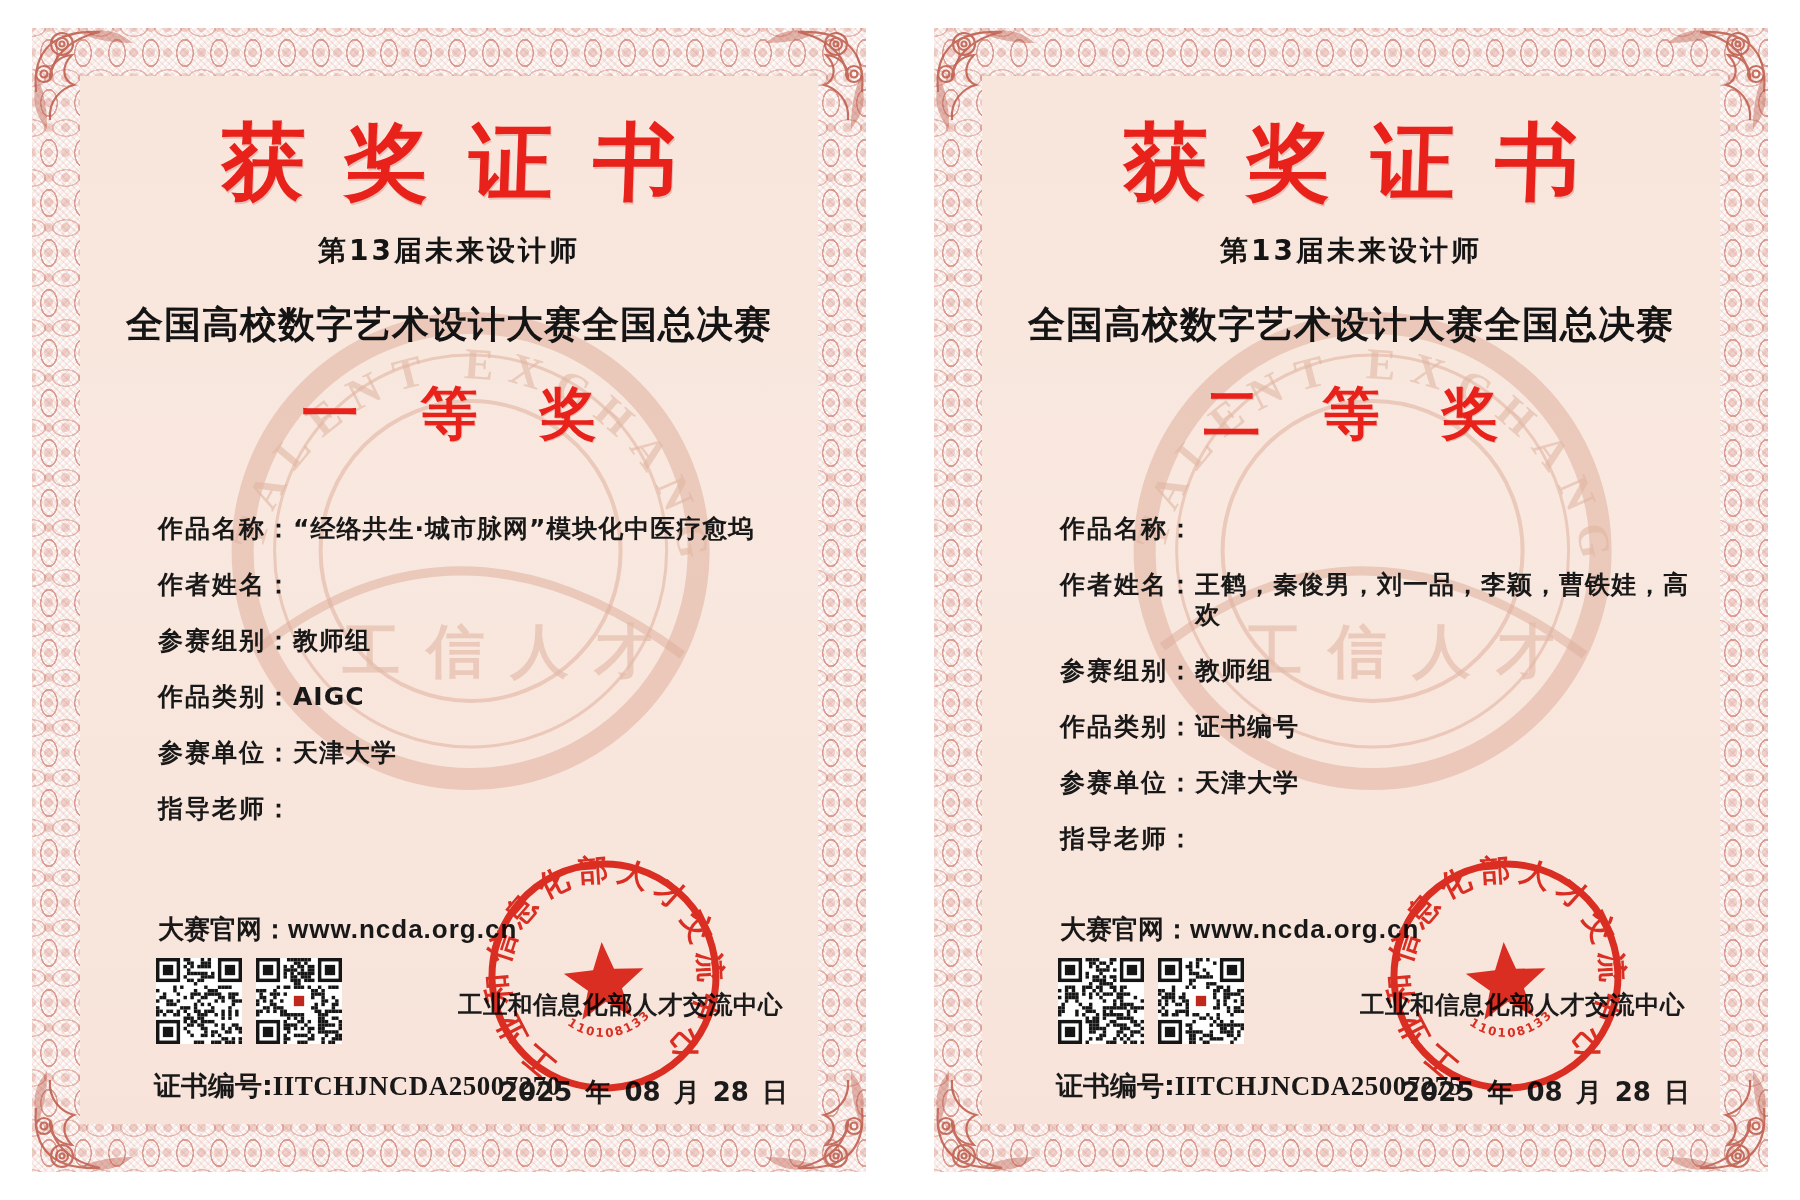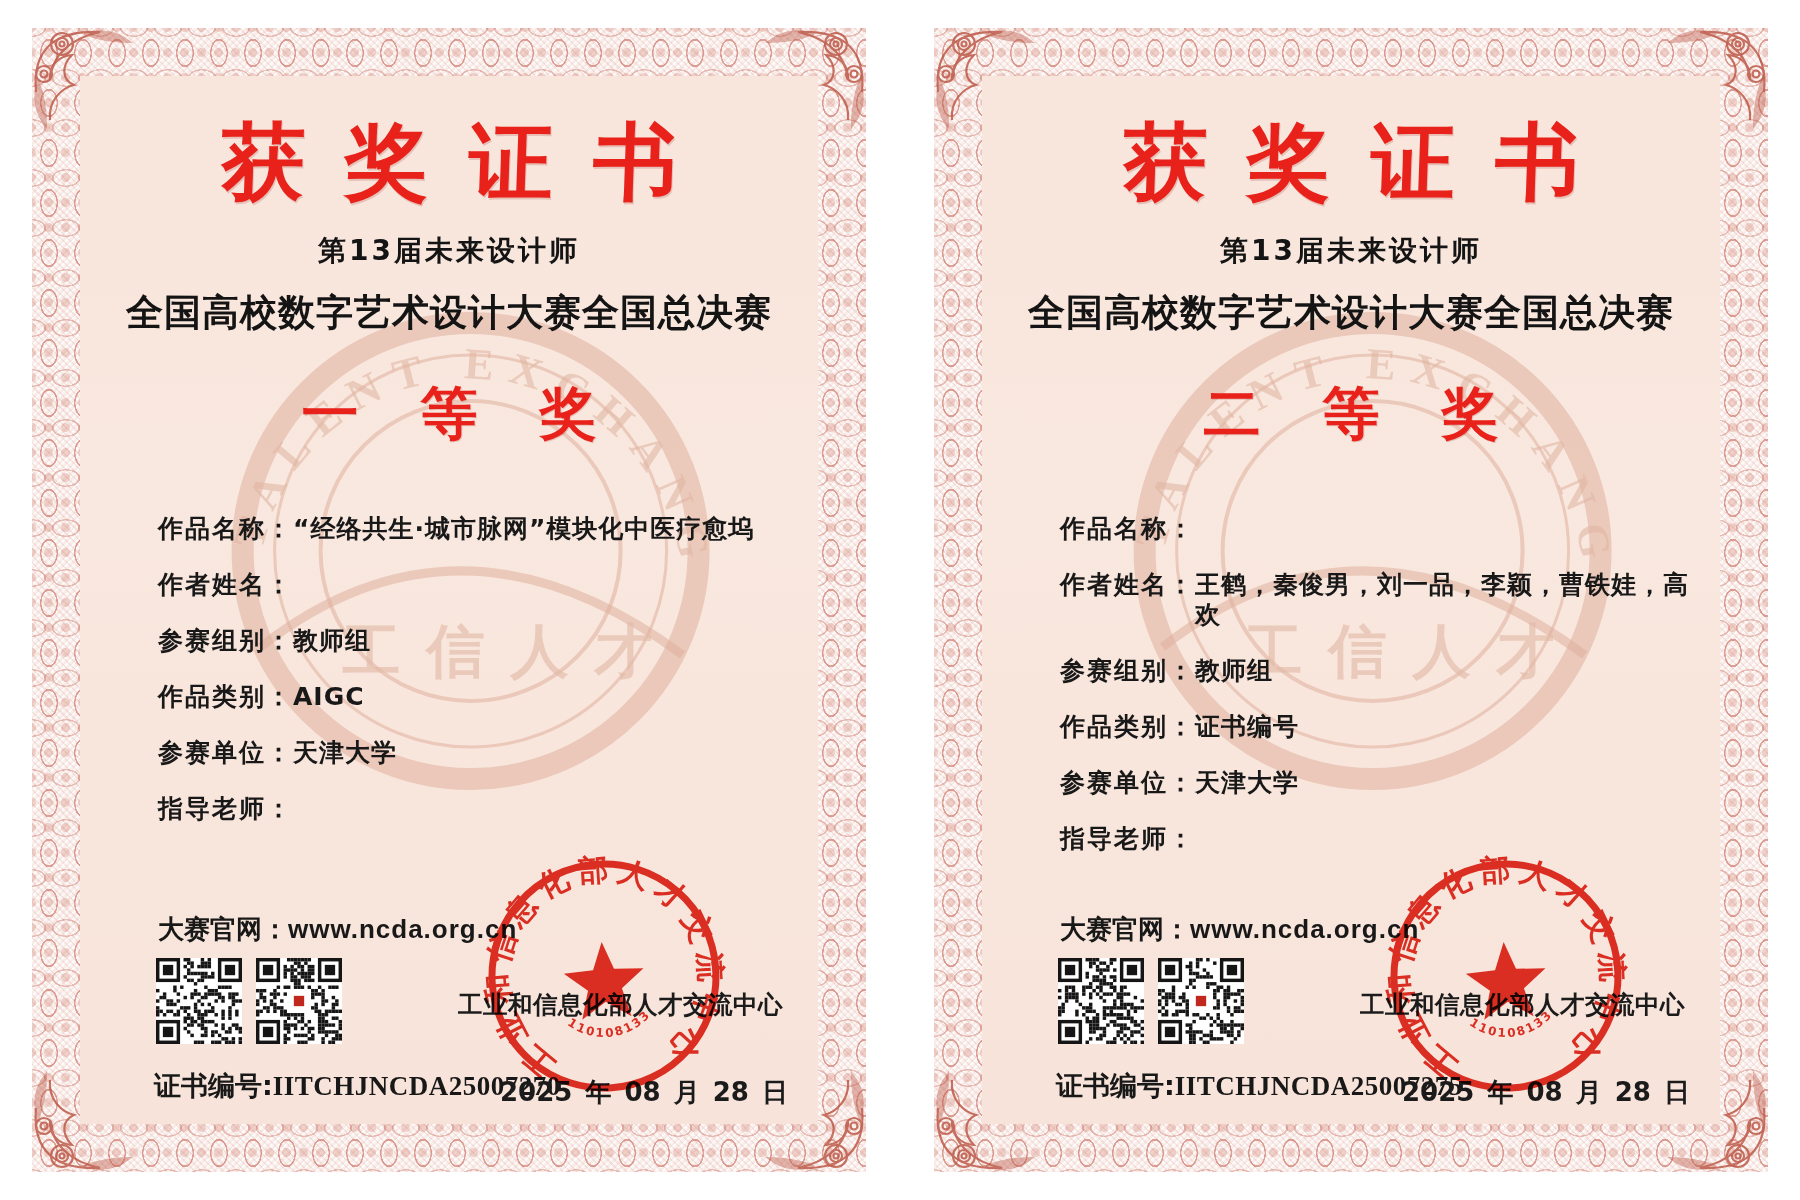--- a/index.html
+++ b/index.html
@@ -26,21 +26,21 @@
   .paper{position:absolute;inset:56px;background:#f9e7de;
          background-image:linear-gradient(180deg,#f8e5db 0%,#f9e8df 40%,#f7e3d9 100%);overflow:hidden;}
 
   .watermark{position:absolute;left:50%;top:205px;transform:translateX(-46%);opacity:.9;pointer-events:none;}
 
   .title{position:absolute;top:30px;left:0;right:0;text-align:center;
          font-size:84px;font-weight:900;color:#e8211a;letter-spacing:40px;padding-left:40px;
          text-shadow:1px 2px 0 rgba(150,30,20,.18);transform:skewX(-2deg);}
   .sub{position:absolute;left:0;right:0;text-align:center;color:#141414;font-weight:700;}
   .sub1{top:156px;font-size:28px;letter-spacing:3px;}
-  .sub2{top:212px;font-size:37px;letter-spacing:1px;}
+  .sub2{top:224px;font-size:37px;letter-spacing:1px;}
   .award{position:absolute;top:300px;left:0;right:0;text-align:center;
          font-size:57px;font-weight:900;color:#e8211a;letter-spacing:62px;padding-left:62px;
          text-shadow:1px 1px 0 rgba(150,30,20,.2);}
 
   .fields{position:absolute;top:438px;left:78px;right:30px;}
   .frow{display:flex;margin-bottom:26px;font-size:25px;font-weight:700;color:#181818;line-height:30px;}
   .flabel{flex:0 0 auto;letter-spacing:2px;}
   .fvalue{flex:1 1 auto;letter-spacing:1px;}
 
   .website{position:absolute;top:836px;left:78px;font-size:26px;font-weight:700;color:#181818;}

